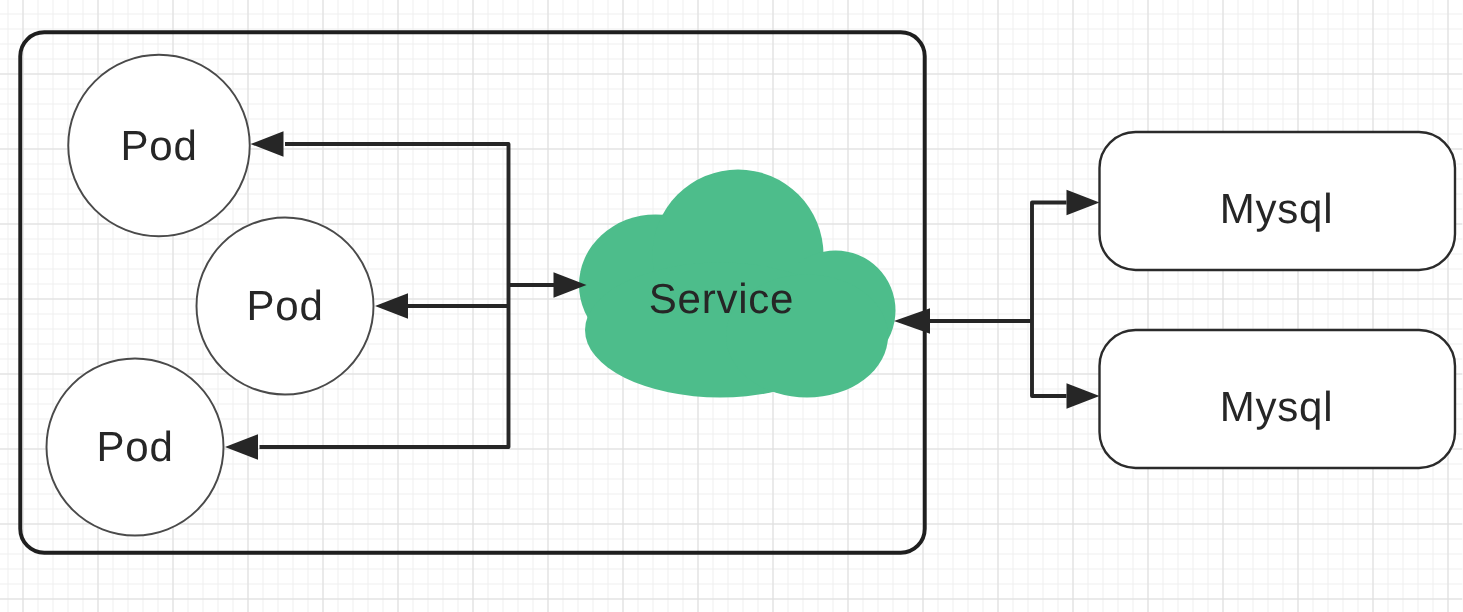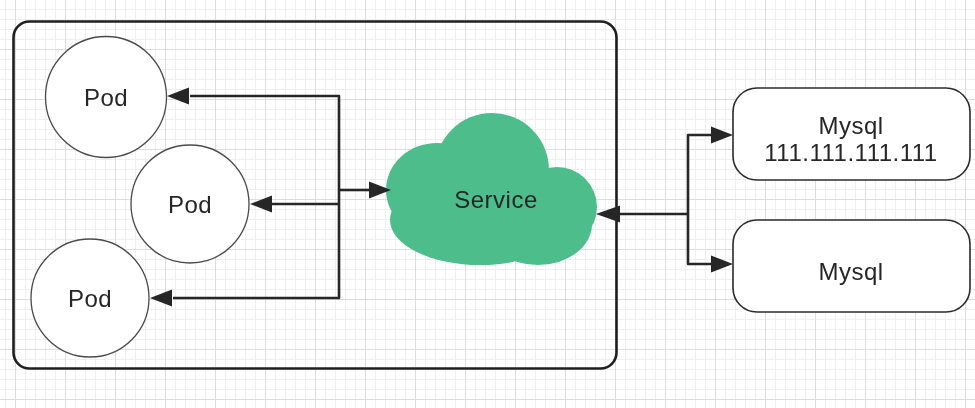--- a/index.html
+++ b/index.html
@@ -22,21 +22,21 @@
   }
   svg.layer {
     position: absolute; left: 0; top: 0;
     width: 975px; height: 408px;
     display: block;
   }
   .lbl {
     position: absolute;
     transform: translate(-50%, -50%);
     color: #262626;
-    font-size: 24px;
+    font-size: 28px;
     line-height: 27px;
     white-space: nowrap;
     text-align: center;
     letter-spacing: 0.5px;
   }
   .lbl .line { display: block; }
 </style>
 </head>
 <body>
 
@@ -83,26 +83,25 @@
       <polygon points="733,264 711,255.5 711,272.5"></polygon>
     </g>
   </svg>
 
   <div class="lbl" style="left:106px; top:97px;">Pod</div>
 
   <div class="lbl" style="left:190px; top:204px;">Pod</div>
 
   <div class="lbl" style="left:90px; top:298px;">Pod</div>
 
-  <div class="lbl" style="left:496px; top:199px;">
+  <div class="lbl" style="left:481px; top:199px;">
     <span class="line">Service</span>
   </div>
 
   <div class="lbl" style="left:851px; top:139px;">
     <span class="line">Mysql</span>
-    <span class="line">111.111.111.111</span>
   </div>
 
   <div class="lbl" style="left:851px; top:271px;">
     <span class="line">Mysql</span>
   </div>
 
 </div>
 
 </body></html>

